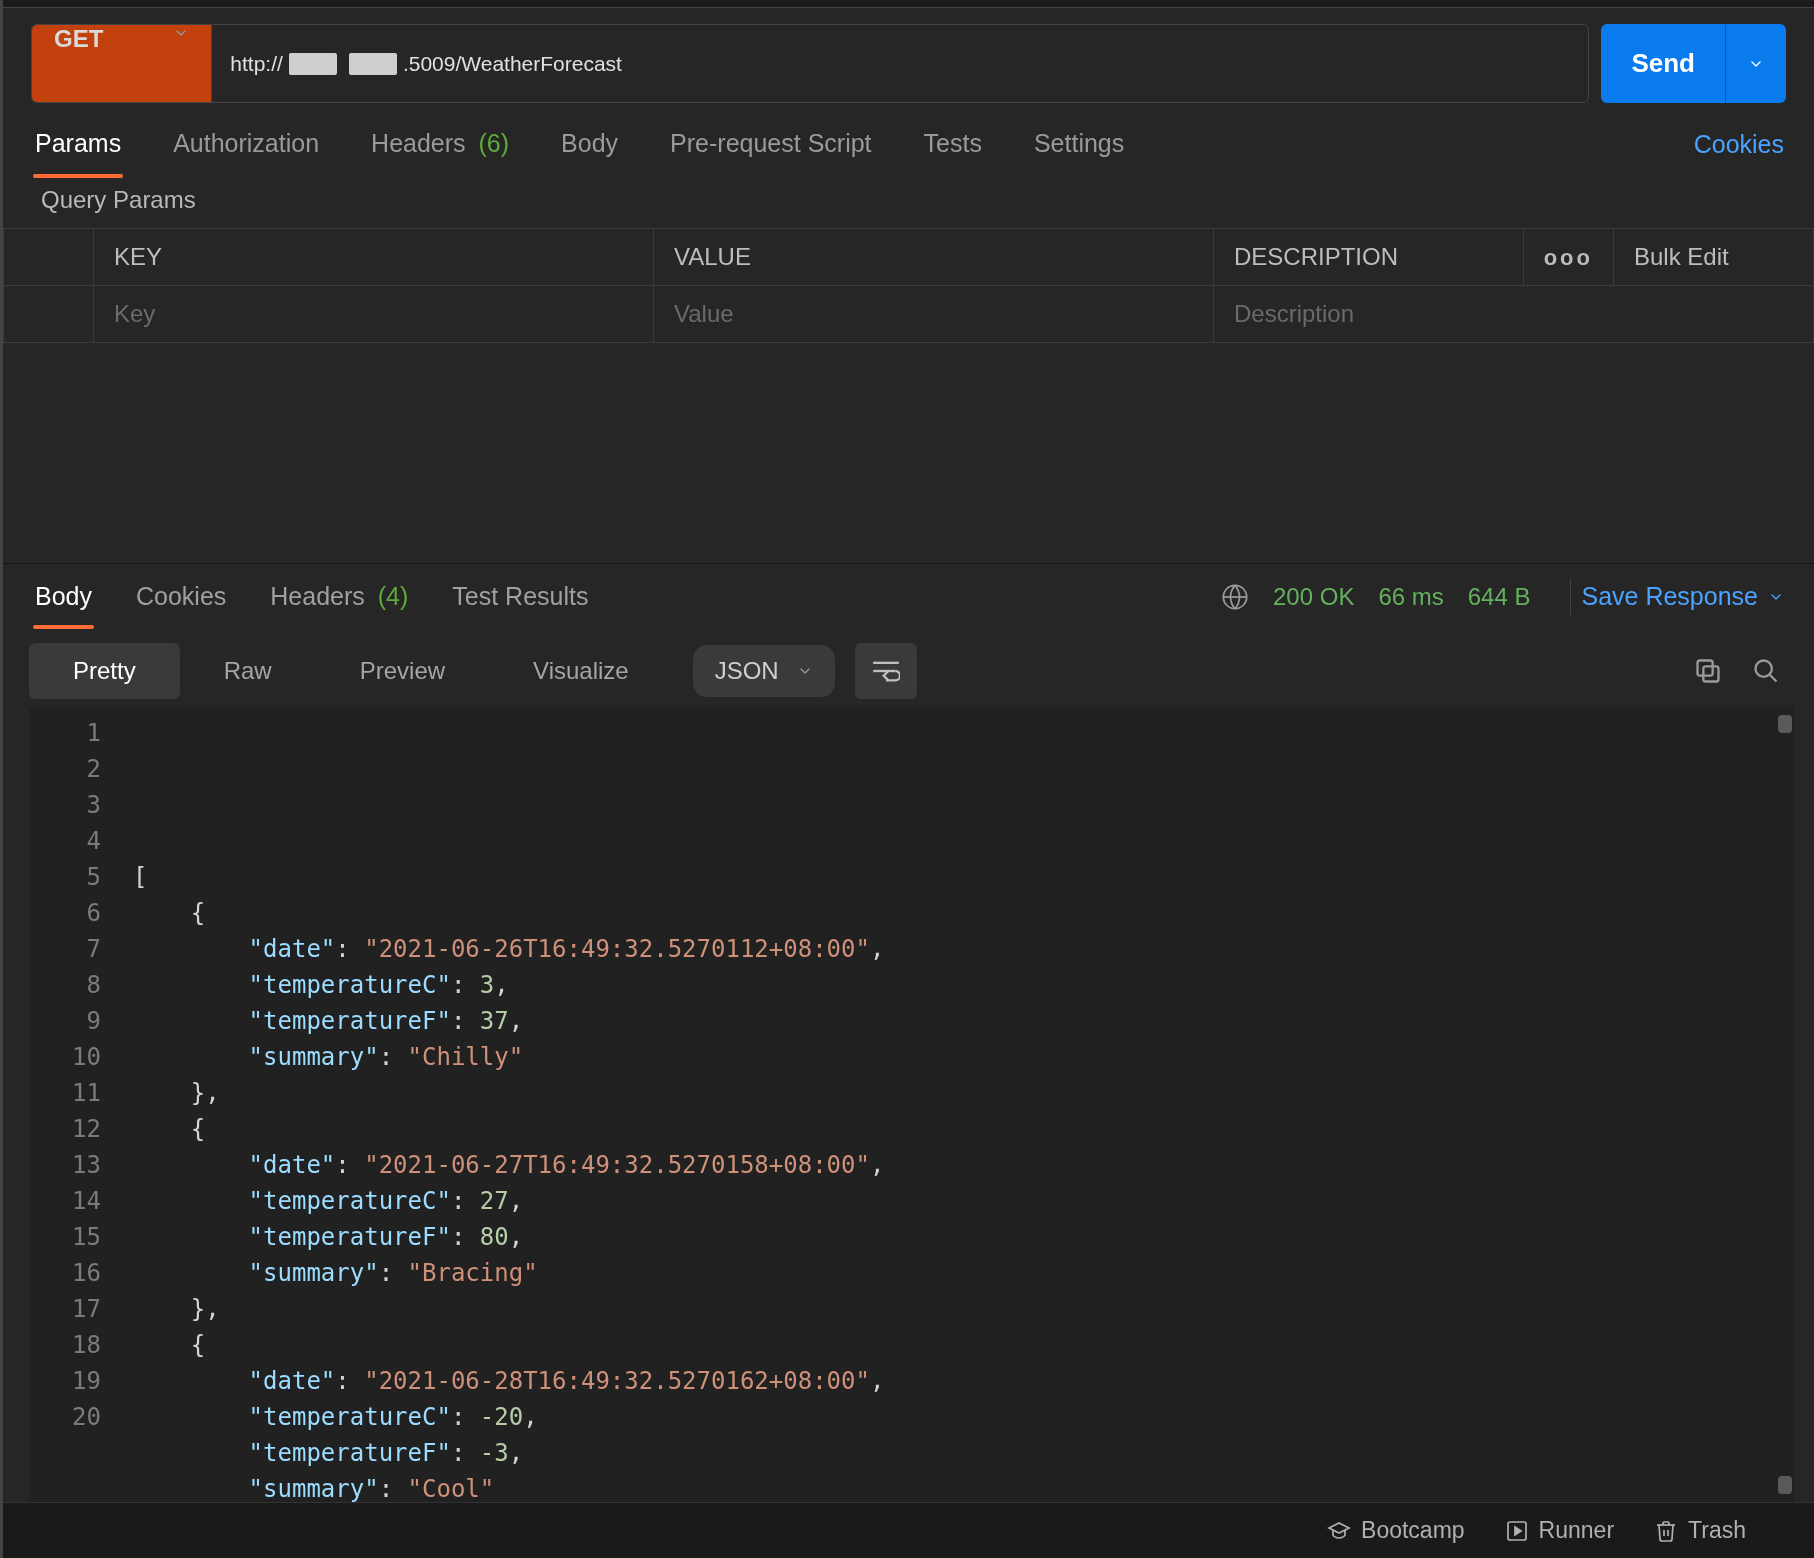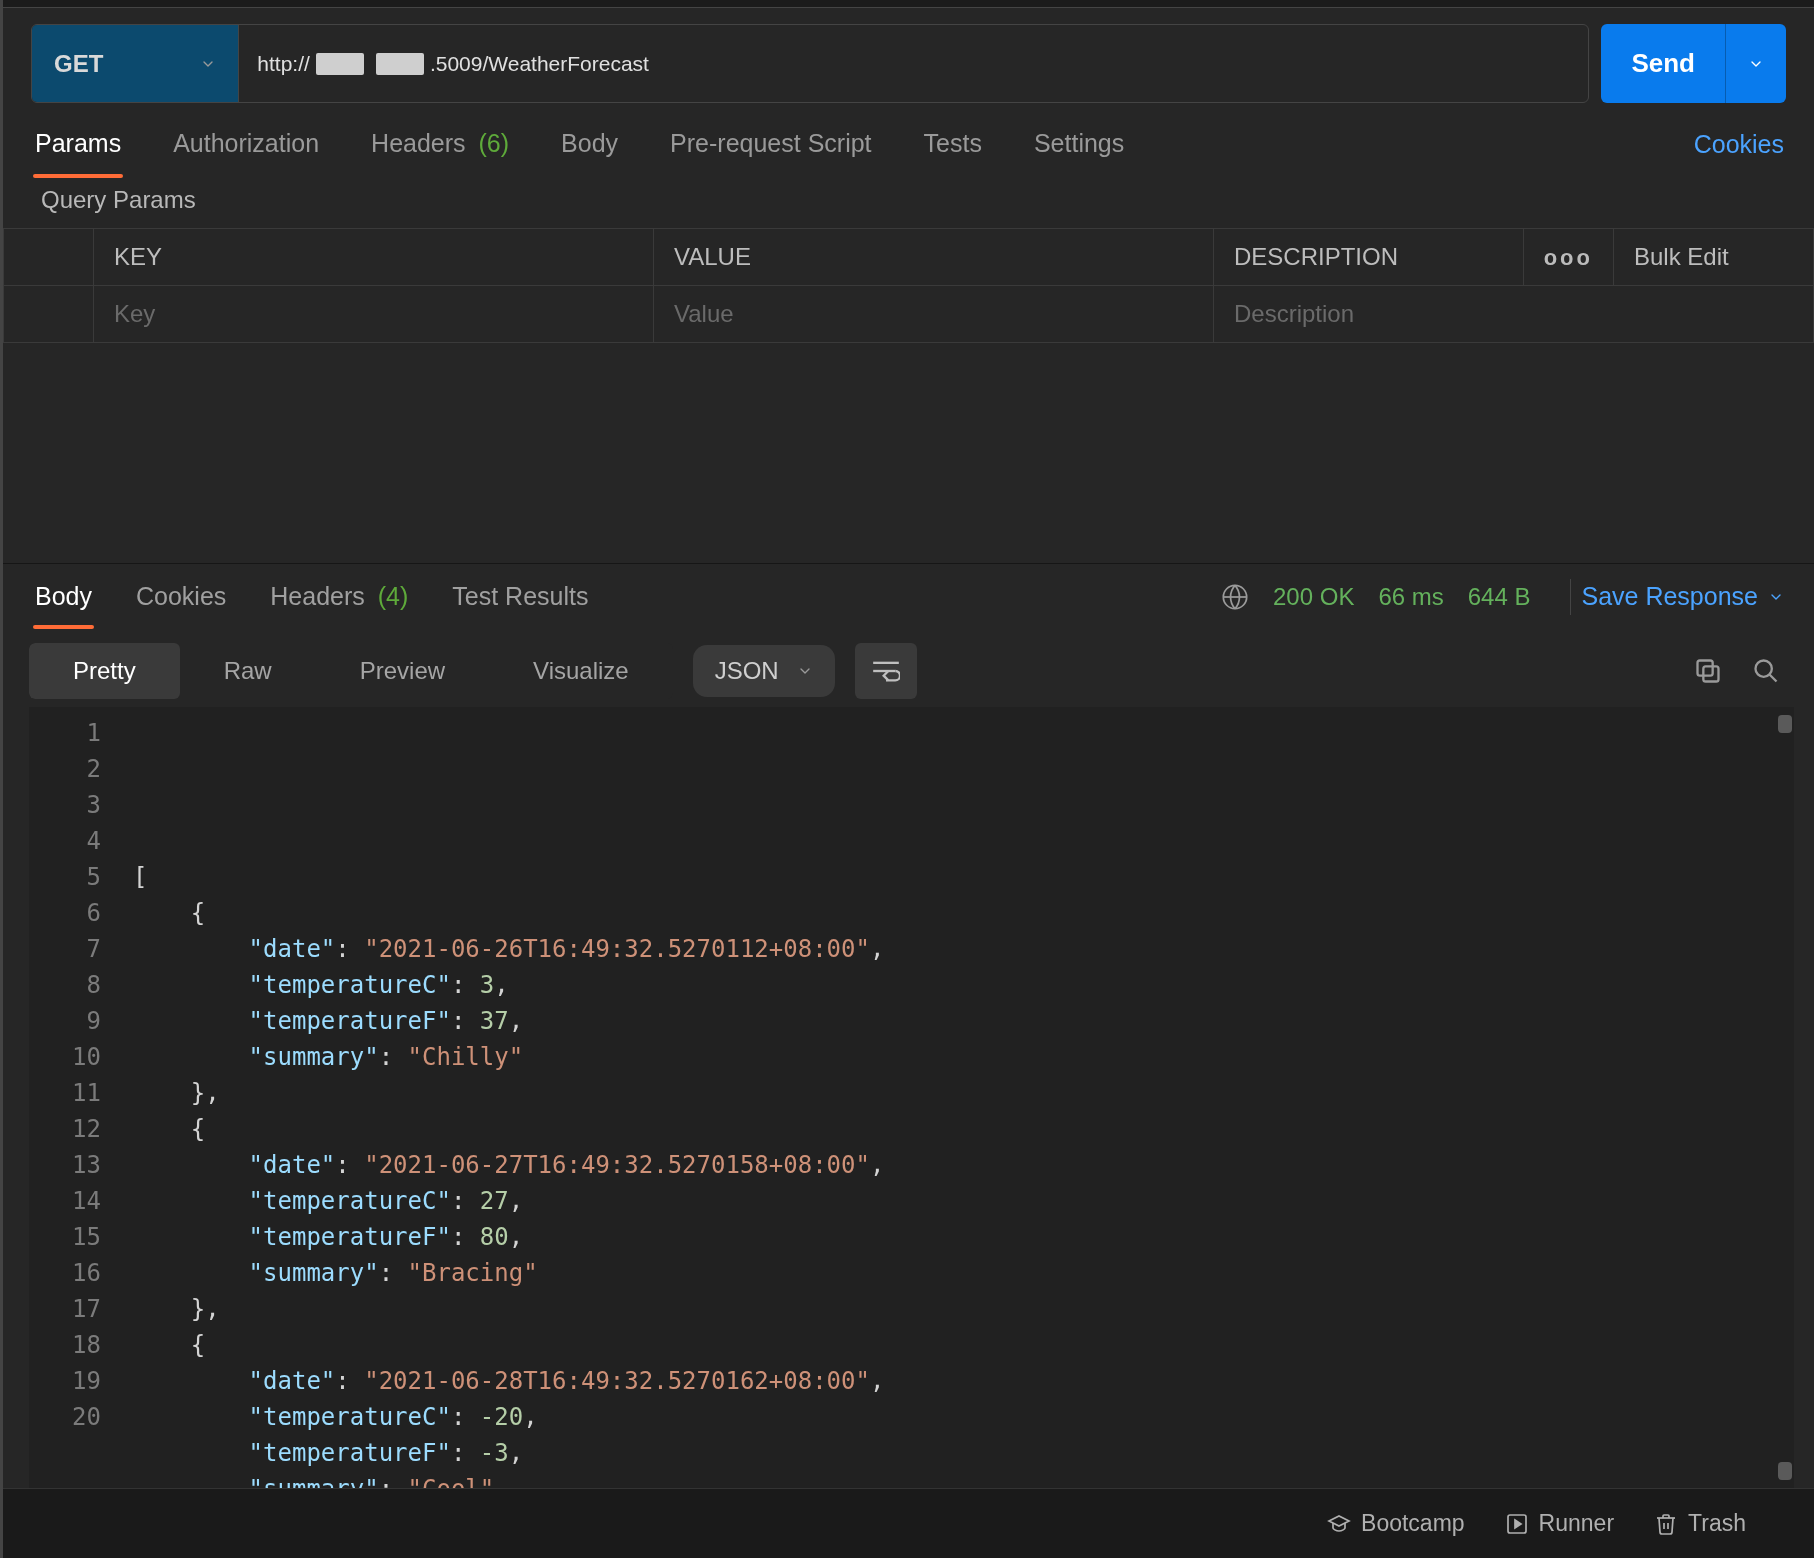--- a/index.html
+++ b/index.html
@@ -37,25 +37,24 @@
   .method-url-group {
     display: flex;
     flex: 1;
     border: 1px solid #444;
     border-radius: 6px;
     background: #262626;
     overflow: hidden;
   }
   .method-select {
     display: flex;
-    align-items: center;
-    gap: 97px;
+    gap: 70px;
     padding: 0 22px;
     border-right: 1px solid #444;
-    background: #0c4a6e;
+    background: #c2410c;
     color: #d9d9d9;
     font-weight: 600;
     font-size: 24px;
     cursor: pointer;
   }
   .chevron-down {
     width: 16px; height: 16px;
     stroke: #9a9a9a; stroke-width: 2; fill: none;
     stroke-linecap: round; stroke-linejoin: round;
   }
@@ -235,21 +234,21 @@
     position:absolute; right:2px; bottom:8px; width:14px; height:18px;
     background:#5a5a5a; border-radius:4px;
   }
   .tok-key { color:#9cdcfe; }
   .tok-str { color:#ce9178; }
   .tok-num { color:#b5cea8; }
   .tok-punc { color:#d4d4d4; }
 
   
   .footer {
-    height: 70px; background:#1a1a1a; border-top:1px solid #333;
+    height: 56px; background:#1a1a1a; border-top:1px solid #333;
     display:flex; align-items:center; justify-content:flex-end;
     gap: 40px; padding: 0 22px;
     color:#b0b0b0; font-size:23px;
   }
   .footer-item { display:flex; align-items:center; gap:10px; cursor:pointer; }
   .footer-icon { width:24px; height:24px; stroke:#b0b0b0; stroke-width:1.7; fill:none; }
   .footer-right-edge { width:6px; }
 
   .more-dots { letter-spacing: 3px; color:#bbb; font-weight:800; font-size:22px; }
 </style>

